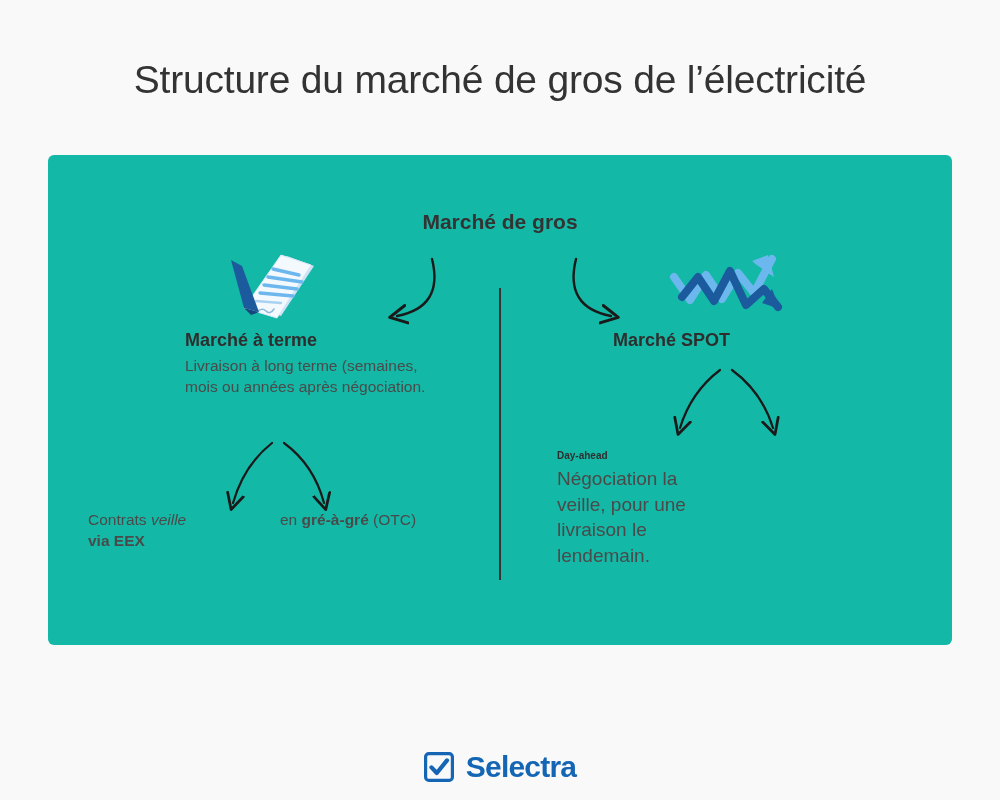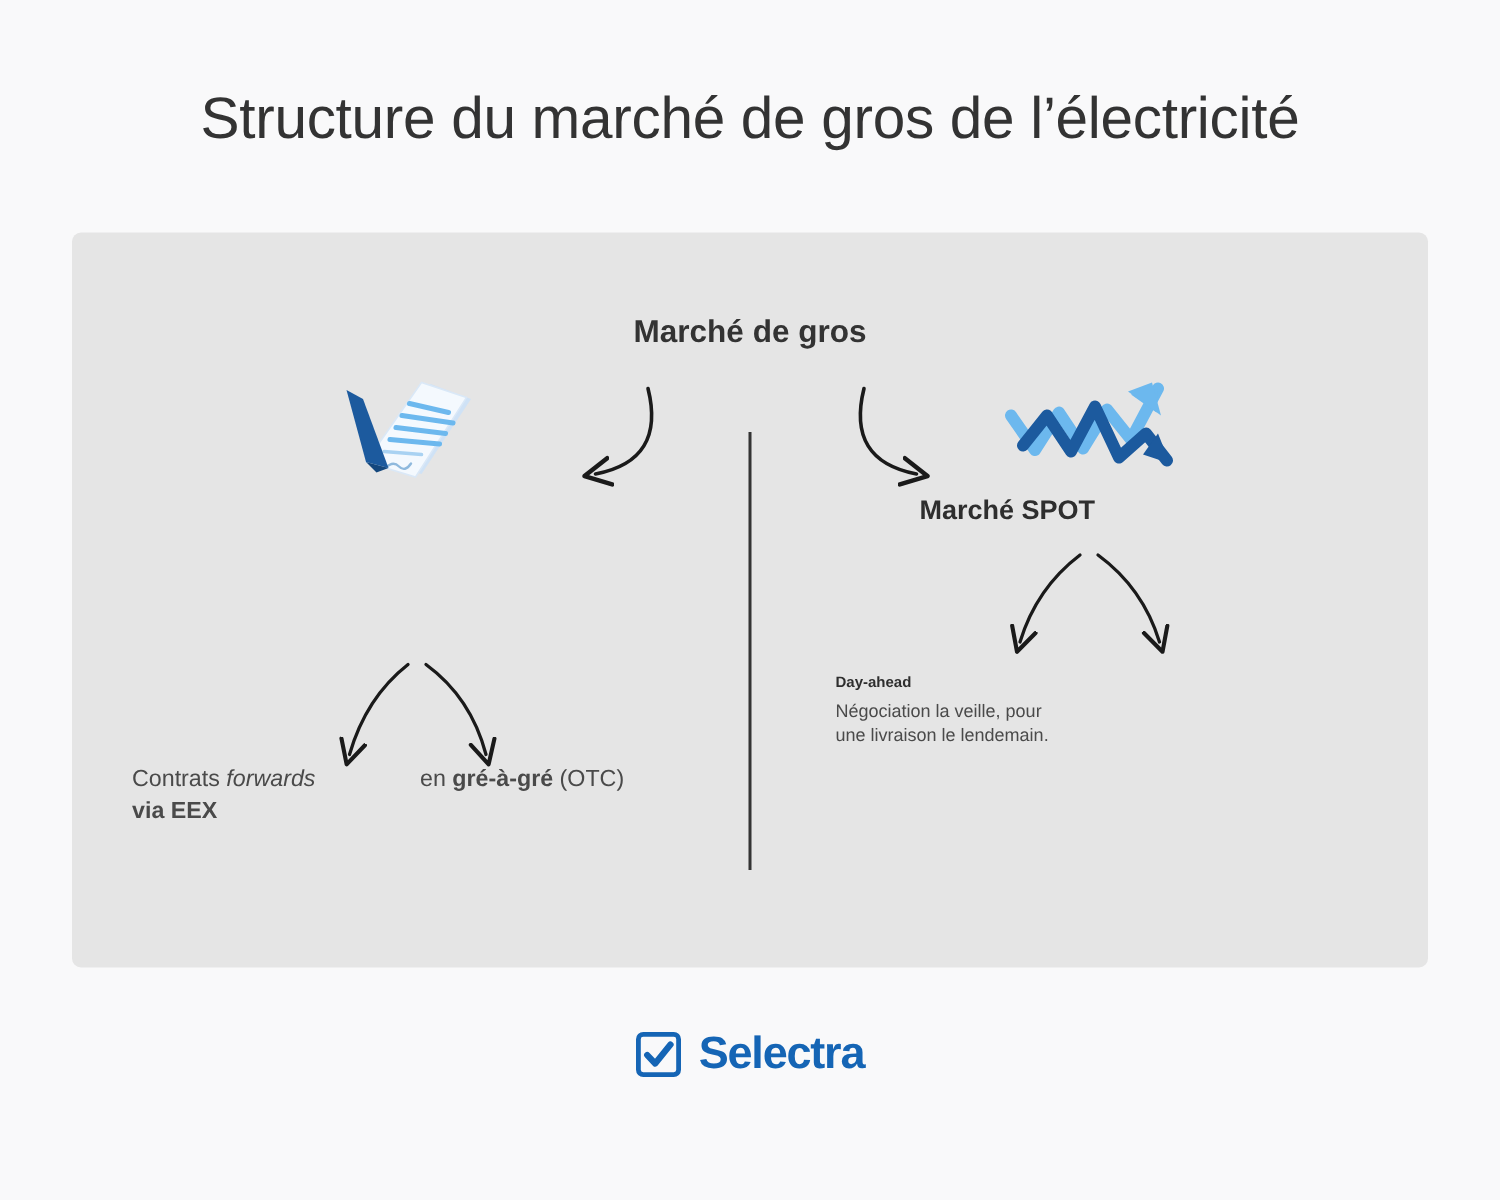--- a/index.html
+++ b/index.html
@@ -28,21 +28,21 @@
     letter-spacing: -0.2px;
   }
 
   
   .card {
     position: absolute;
     left: 48px;
     top: 155px;
     width: 904px;
     height: 490px;
-    background: #e5e5e5;
+    background: #14b8a6;
     border-radius: 6px;
   }
 
   
   .card-heading {
     position: absolute;
     left: 0;
     top: 55px;
     width: 904px;
     text-align: center;
@@ -98,41 +98,41 @@
   }
   .blk-title.sm {
     font-size: 10px;
   }
   .blk-body {
     font-size: 15.5px;
     line-height: 1.33;
     color: #4a4a4a;
   }
   .blk-body.sm {
-    font-size: 12px;
+    font-size: 19px;
     line-height: 1.35;
   }
 
   .blk-marche-terme { left: 137px; top: 175px; width: 260px; }
   .blk-marche-spot  { left: 565px; top: 175px; width: 260px; }
 
   .blk-futures  { left: 40px;  top: 355px; width: 200px; }
   .blk-forwards { left: 232px; top: 355px; width: 215px; }
 
   .blk-dayahead { left: 509px; top: 295px; width: 150px; }
   .blk-intraday { left: 707px; top: 295px; width: 150px; }
 
   em.it { font-style: italic; font-weight: normal; }
   b.bd  { font-weight: bold; }
 
   
   .footer-logo {
     position: absolute;
     left: 0;
-    top: 688px;
+    top: 752px;
     width: 1000px;
     display: flex;
     align-items: center;
     justify-content: center;
     gap: 12px;
   }
   .logo-mark { width: 30px; height: 30px; display: block; }
   .logo-word {
     font-size: 30px;
     font-weight: bold;
@@ -203,23 +203,27 @@
       <path d="M224 288 q-28 22 -39 60" fill="none" stroke="#1a1a1a" stroke-width="2.2" stroke-linecap="round" marker-end="url(#ah)"></path>
 
       <path d="M236 288 q30 22 40 60" fill="none" stroke="#1a1a1a" stroke-width="2.2" stroke-linecap="round" marker-end="url(#ah)"></path>
 
       <path d="M672 215 q-29 22 -40 58" fill="none" stroke="#1a1a1a" stroke-width="2.2" stroke-linecap="round" marker-end="url(#ah)"></path>
 
       <path d="M684 215 q30 22 41 58" fill="none" stroke="#1a1a1a" stroke-width="2.2" stroke-linecap="round" marker-end="url(#ah)"></path>
     </svg>
   </div>
 
+  <div class="blk blk-marche-terme">
+    <div class="blk-title">Marché à terme</div>
+    <div class="blk-body">Livraison à long terme (semaines, mois ou années après négociation.</div>
+  </div>
 
   <div class="blk blk-futures">
-    <div class="blk-body"><span>Contrats </span><em class="it">forwards</em></div>
+    <div class="blk-body"><span>Contrats </span><em class="it">veille</em></div>
     <div class="blk-body"><b class="bd">via EEX</b></div>
   </div>
 
   <div class="blk blk-forwards">
     <div class="blk-body"><span>en </span><b class="bd">gré-à-gré</b><span> (OTC)</span></div>
   </div>
 
   <div class="blk blk-marche-spot">
     <div class="blk-title">Marché SPOT</div>
   </div>

